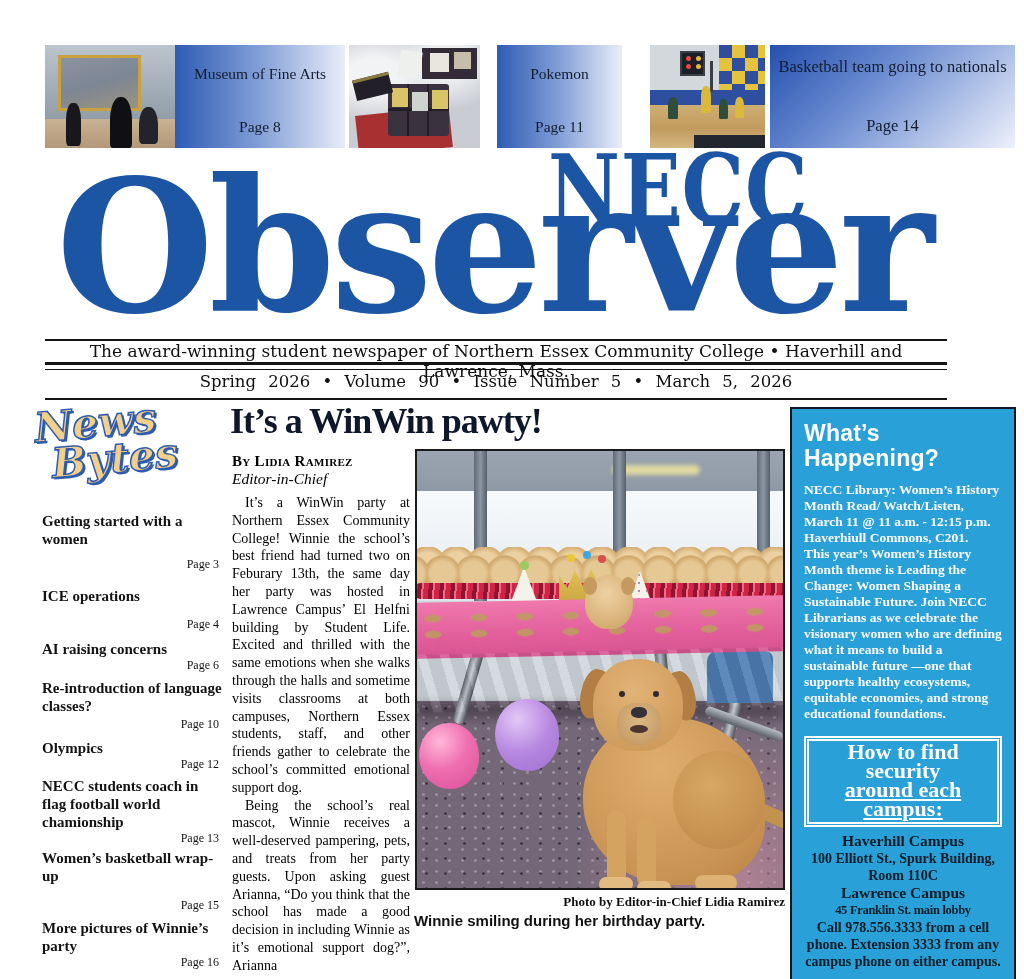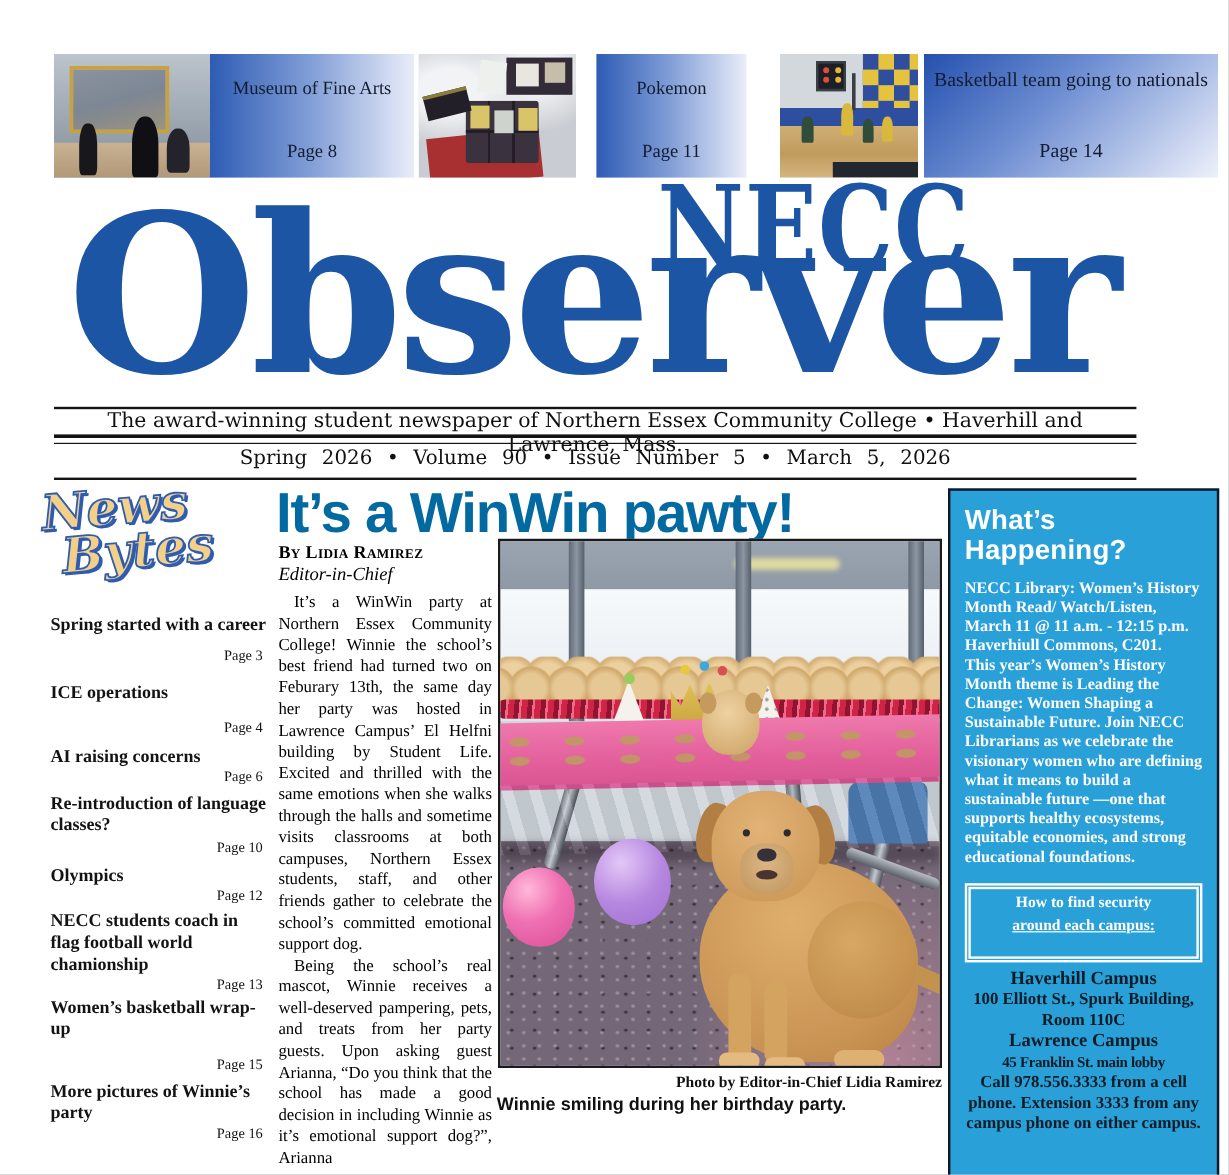--- a/index.html
+++ b/index.html
@@ -53,21 +53,21 @@
   .dateline { position:absolute; left:45px; top:372px; width:902px; text-align:center; font-family:"DejaVu Serif", serif; font-size:16.5px; color:#101010; word-spacing:7px; }
 
   
   .nb-logo { position:absolute; left:36px; top:404px; transform:rotate(-5deg); font-family:"DejaVu Serif", serif; font-style:italic; font-weight:bold; color:#f2d089; -webkit-text-stroke:1.5px #2f5cb0; text-shadow:2px 2px 0 #2f5cb0; font-size:41px; line-height:37px; }
   .nb-logo .l2 { margin-left:14px; }
   .nb-list { position:absolute; left:42px; top:512px; width:183px; color:#131313; }
   .nb-title { font-weight:bold; font-size:15px; line-height:18px; }
   .nb-page { display:block; text-align:right; font-size:12px; padding-right:6px; }
 
   
-  .headline { position:absolute; left:230px; top:403px; width:558px; font-family:Liberation Sans, sans-serif; font-weight:bold; font-size:47px; line-height:1; letter-spacing:-1px; color:#0369a1; }
+  .headline { position:absolute; left:230px; top:403px; width:558px; font-family:Liberation Serif, serif; font-weight:bold; font-size:36px; line-height:1; letter-spacing:-1px; color:#0f172a; }
   .byline { position:absolute; left:232px; top:453px; font-size:15px; color:#000000; }
   .byline .by { font-variant:small-caps; font-weight:bold; letter-spacing:.3px; }
   .byline .role { font-style:italic; font-size:15.5px; }
   .article-col { position:absolute; left:232px; top:494px; width:178px; font-size:14px; line-height:17.8px; text-align:justify; color:#000000; }
   .article-col p { text-indent:13px; }
 
   
   .photo-frame { position:absolute; left:415px; top:449px; width:370px; height:441px; border:2px solid #1a1a1a; overflow:hidden; background:#cfd6dc; }
   .photo-frame > div { position:absolute; }
   .ph-street { left:0; top:0; width:100%; height:46px; background:linear-gradient(180deg,#9aa5b1,#8c97a3); z-index:0; }
@@ -122,21 +122,21 @@
   .d-eye-r { left:108px; top:32px; width:6px; height:6px; background:#2e2a2e; border-radius:50%; }
 
   .photo-credit { position:absolute; left:415px; top:894px; width:370px; text-align:right; font-weight:bold; font-size:13px; color:#111; }
   .photo-caption { position:absolute; left:414px; top:912px; width:370px; font-family:"Liberation Sans", sans-serif; font-weight:bold; font-size:15px; color:#111; }
 
   
   .happening { position:absolute; left:790px; top:407px; width:226px; height:618px; background:#2aa0d8; border:2px solid #101828; padding:12px 12px 10px; color:#fff; display:flex; flex-direction:column; }
   .wh-title { font-family:"Liberation Sans", sans-serif; font-weight:bold; font-size:23px; line-height:1.1; letter-spacing:.2px; }
   .wh-body { margin-top:10px; font-weight:bold; font-size:13.5px; line-height:16px; }
   .wh-body p + p { margin-top:0; }
-  .security-box { margin-top:14px; border:5px double #fff; padding:1px 2px 17px; text-align:center; font-weight:bold; font-size:13px; line-height:19px; }
+  .security-box { margin-top:14px; border:5px double #fff; padding:1px 2px 4px; text-align:center; font-weight:bold; font-size:22px; line-height:19px; }
   .security-box .u { text-decoration:underline; }
   .security-info { margin-top:5px; text-align:center; color:#0c1c26; }
   .camp { font-weight:bold; font-size:15.5px; line-height:18px; }
   .addr { font-weight:bold; font-size:14px; line-height:17px; }
   .addr-cond { font-size:12.5px; letter-spacing:-.3px; }
   .phone { font-weight:bold; font-size:14px; line-height:17px; }
 </style>
 </head>
 <body>
 
@@ -193,21 +193,21 @@
   <div class="rule rule-c"></div>
   <div class="dateline">Spring 2026  •  Volume 90  •  Issue Number 5  •  March 5, 2026</div>
   <div class="rule rule-d"></div>
 
   <div class="nb-logo">
     <div class="l1">News</div>
     <div class="l2">Bytes</div>
   </div>
   <div class="nb-list">
     <div class="nb-item" style="margin-bottom:15px;">
-      <span class="nb-title">Spring started with a  career</span>
+      <span class="nb-title">Getting started with a  women</span>
       <span class="nb-page" style="margin-top:9px;">Page 3</span>
     </div>
     <div class="nb-item" style="margin-bottom:8px;">
       <span class="nb-title">ICE operations</span>
       <span class="nb-page" style="margin-top:12px;">Page 4</span>
     </div>
     <div class="nb-item" style="margin-bottom:6px;">
       <span class="nb-title">AI raising concerns</span>
       <span class="nb-page">Page 6</span>
     </div>

